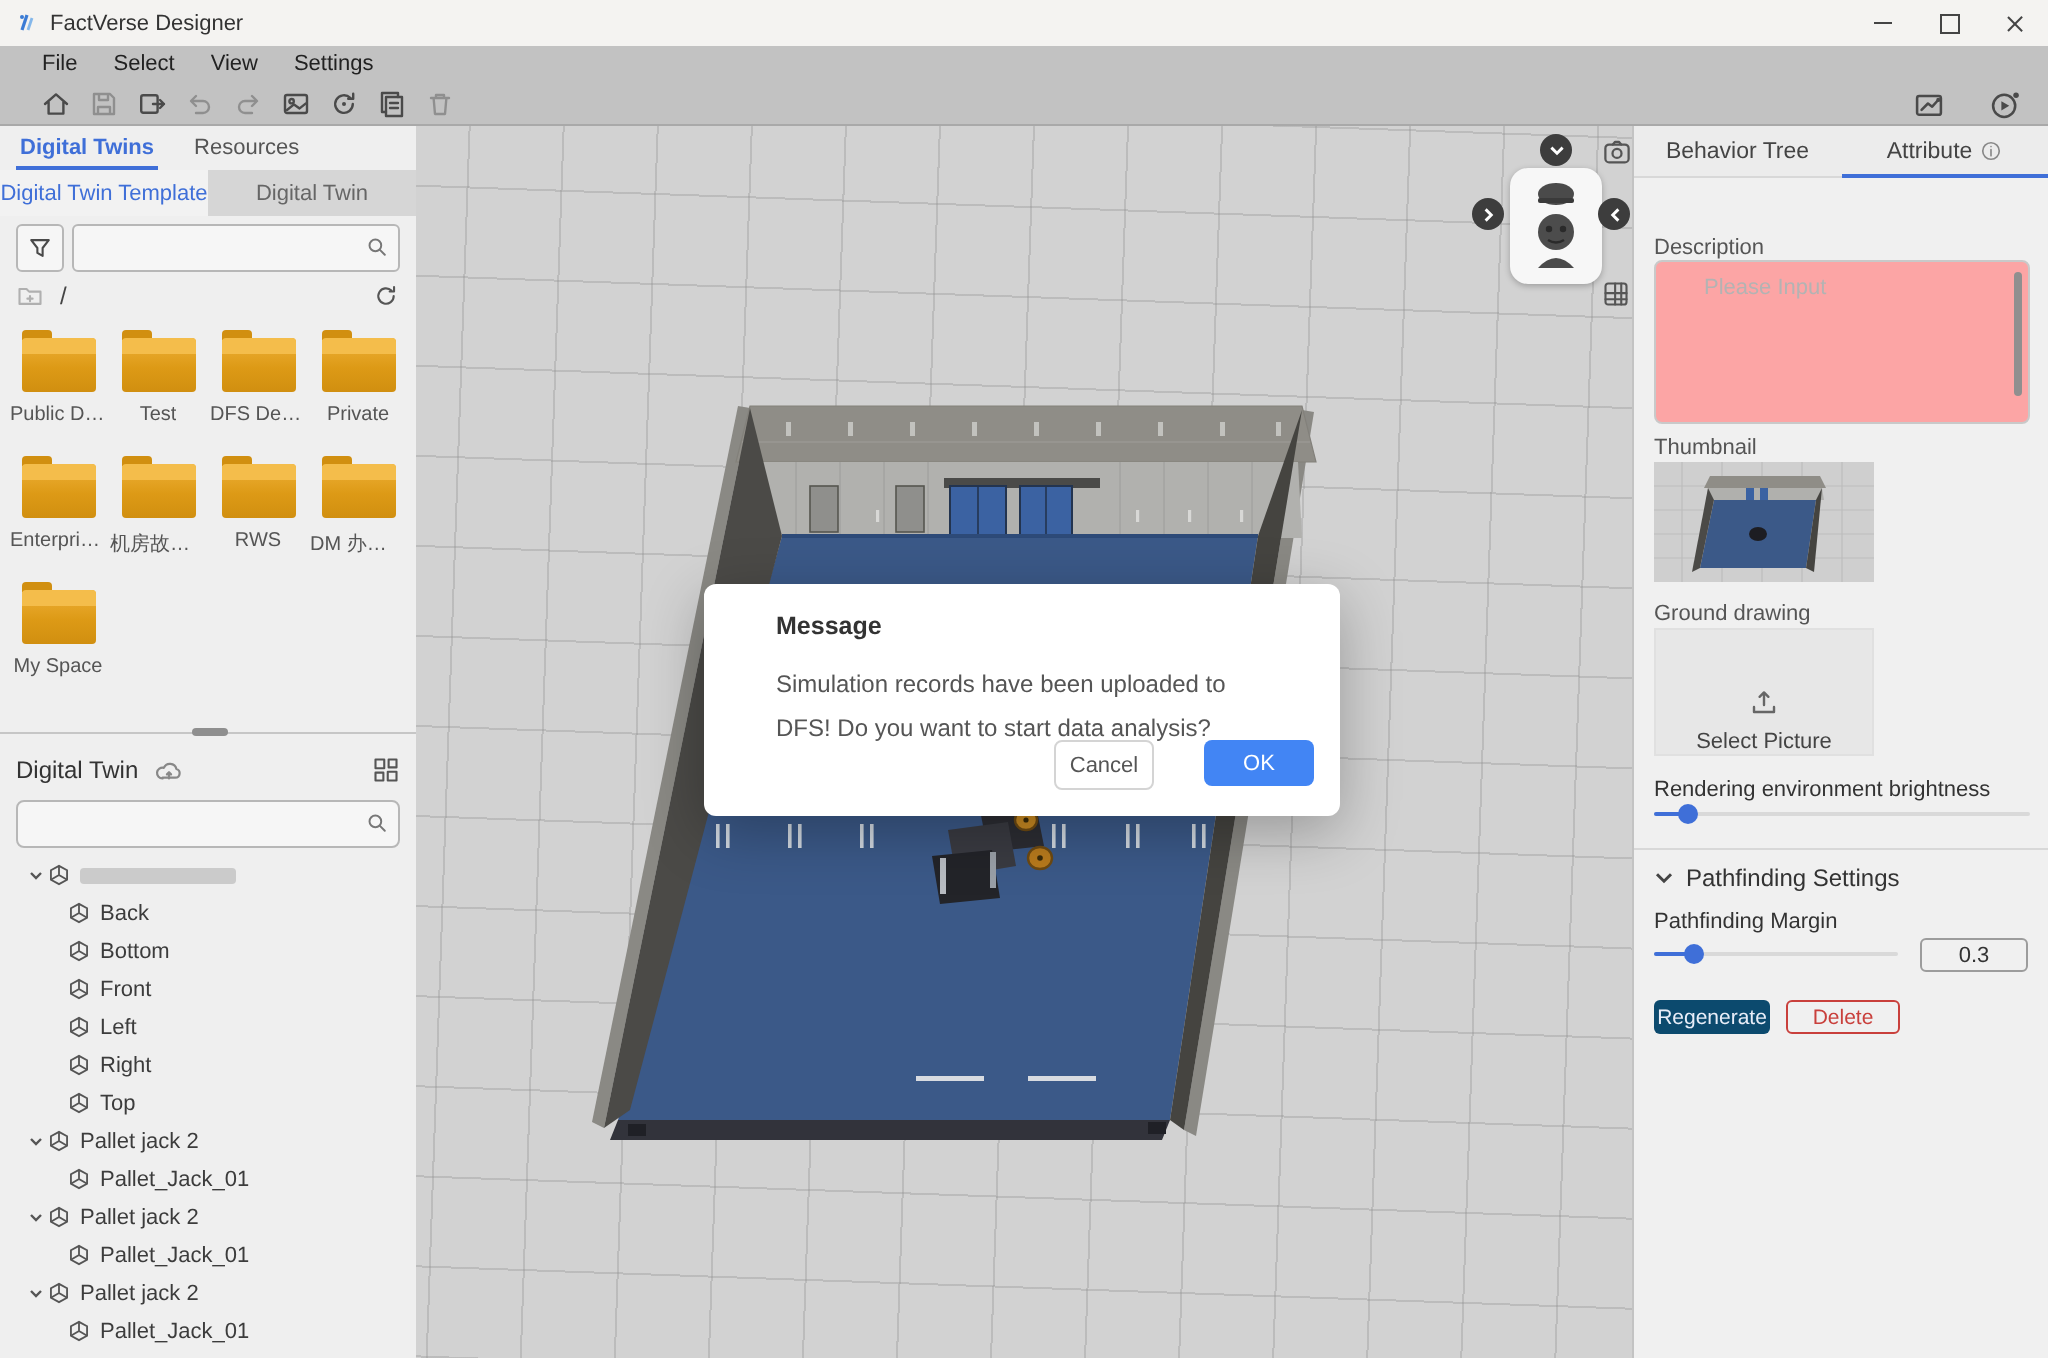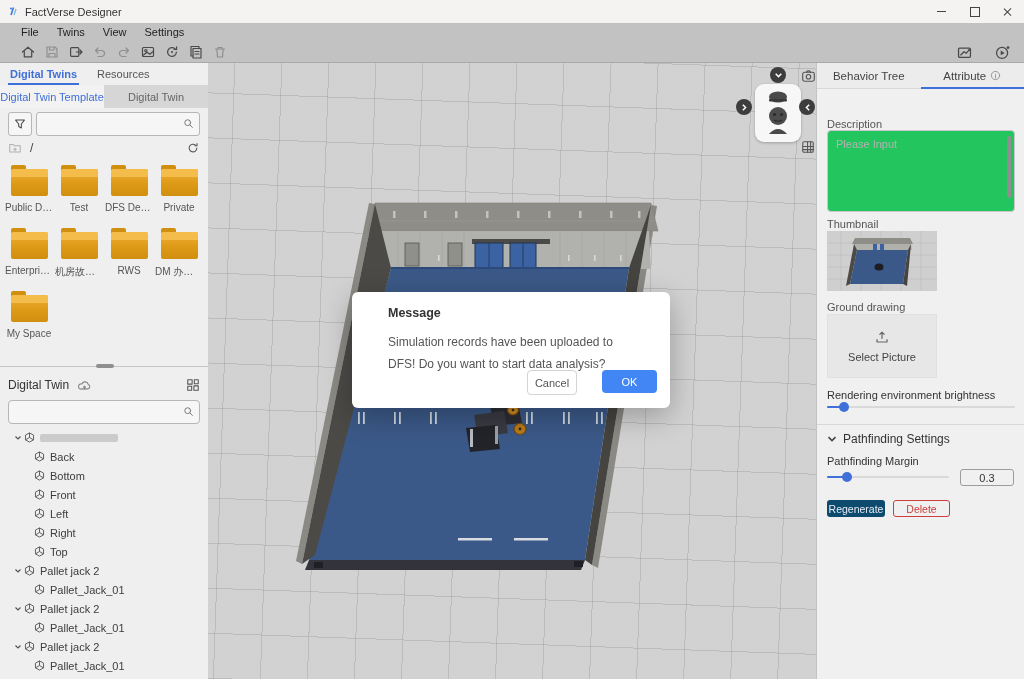--- a/index.html
+++ b/index.html
@@ -101,26 +101,26 @@
   .rp-tabs{position:absolute;left:0;top:0;width:100%;height:25px;display:flex;background:#ececec;
            border-bottom:1px solid #d8d8d8;font-size:11.5px;color:#444;}
   .rp-tab{width:104px;display:flex;align-items:center;justify-content:center;gap:4px;position:relative;}
   .rp-tab.active::after{content:"";position:absolute;left:0;right:0;bottom:-1px;height:2px;background:#3f6fd8;}
   .rp-header{position:absolute;left:0;top:27px;width:100%;height:25px;border-bottom:1px solid #ddd;
              display:flex;align-items:center;font-size:12px;color:#333;padding:0 10px;box-sizing:border-box;}
   .rp-header .pencil{margin-left:auto;}
   .rp-label{position:absolute;left:10px;font-size:11px;color:#555;}
   .desc-area{position:absolute;left:10px;top:67px;width:188px;height:82px;}
   .desc-area textarea{width:100%;height:100%;box-sizing:border-box;border:1px solid #c9c9c9;border-radius:4px;
-          background:#22c55e;resize:none;font-family:"Liberation Sans",sans-serif;font-size:11px;color:#444;padding:7px 8px;outline:none;}
+          background:#fca5a5;resize:none;font-family:"Liberation Sans",sans-serif;font-size:11px;color:#444;padding:7px 24px;outline:none;}
   .desc-area textarea::placeholder{color:#b3b3b3;}
   .desc-scroll{position:absolute;right:4px;top:6px;width:4px;height:62px;background:#8f8f8f;border-radius:2px;}
   .thumb-box{position:absolute;left:10px;top:168px;width:110px;height:60px;background:#cfcfcf;overflow:hidden;}
   .upload-box{position:absolute;left:10px;top:251px;width:108px;height:62px;background:#e7e7e7;border:1px solid #e0e0e0;
-              display:flex;flex-direction:column;align-items:center;justify-content:center;gap:6px;}
+              display:flex;flex-direction:column;align-items:center;justify-content:flex-end;gap:6px;}
   .upload-box .upl-label{font-size:11px;color:#444;}
   .slider{position:absolute;height:10px;}
   .slider .track{position:absolute;left:0;top:4px;width:100%;height:2px;background:#d9d9d9;border-radius:1px;}
   .slider .fill{position:absolute;left:0;top:4px;height:2px;background:#3f6fd8;border-radius:1px;}
   .slider .handle{position:absolute;top:0;width:10px;height:10px;border-radius:50%;background:#3f6fd8;}
   .rp-divider{position:absolute;left:0;top:361px;width:100%;height:1px;background:#d8d8d8;}
   .rp-settings{position:absolute;left:10px;top:365px;height:22px;display:flex;align-items:center;gap:6px;
                font-size:12px;color:#333;}
   .margin-value{position:absolute;left:143px;top:406px;width:54px;height:17px;border:1px solid #9c9c9c;border-radius:3px;
                 background:#f0f0f0;font-size:11px;color:#333;text-align:center;box-sizing:border-box;outline:none;
@@ -150,21 +150,21 @@
         <span class="glyph-max"></span>
       </div>
     <div class="win-btn">
         <span class="glyph-close"></span>
       </div>
   </div>
 </div>
 
 <div class="abs menubar">
   <span class="menu-item">File</span>
-  <span class="menu-item">Twins</span>
+  <span class="menu-item">Select</span>
   <span class="menu-item">View</span>
   <span class="menu-item">Settings</span>
 </div>
 
 <div class="abs toolbar">
   <div class="tool-btn">
       <svg width="16" height="16" viewBox="0 0 16 16" class="ic">
         <path d="M2.5 8 L8 3.2 L13.5 8 M4.3 7 V12.8 H11.7 V7"></path>
       </svg>
     </div>

